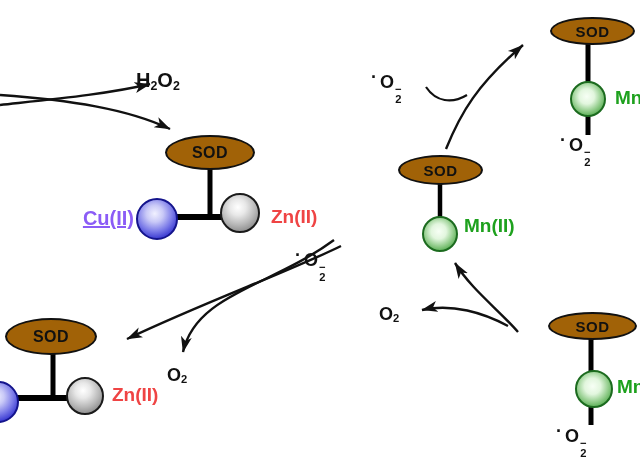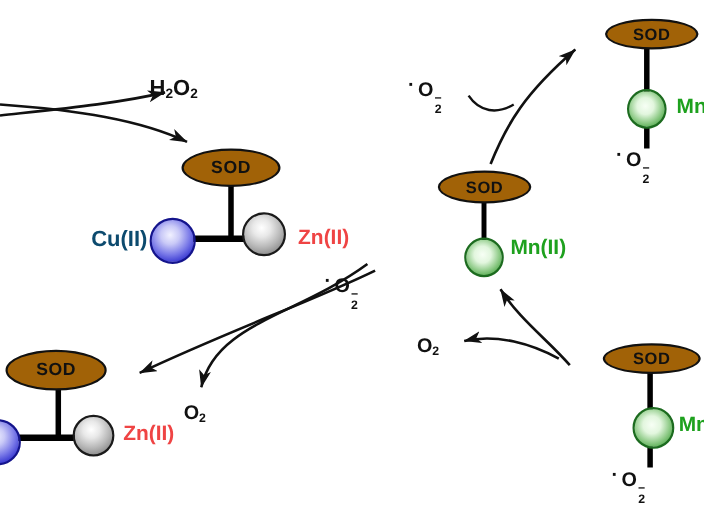--- a/index.html
+++ b/index.html
@@ -21,21 +21,21 @@
   }
   .sphere.gray{
     background:radial-gradient(circle at 44% 34%, #ffffff 0%, #e8e8e8 26%, #b8b8b8 56%, #8d8d8d 80%, #6f6f6f 100%);
     border:2px solid #1a1a1a;
   }
   .sphere.green{
     background:radial-gradient(circle at 46% 42%, #f7fff5 0%, #e2f6de 30%, #93cd8c 58%, #4ea849 82%, #379737 100%);
     border:2px solid #1c6b1f;
   }
   .lbl{position:absolute;white-space:nowrap;line-height:1.1;}
-  .cu{color:#0c4a6e;}
+  .cu{color:#8b5cf6;text-decoration:underline;}
   .zn{color:#ef4444;}
   .mn{color:#1ea11e;}
   .f20{font-size:20px;} .f19{font-size:19px;} .f18{font-size:18px;}
   .right{text-align:right;}
   .sub{font-size:.62em;vertical-align:-.22em;}
   .dot{font-size:1em;vertical-align:.26em;margin-right:3px;}
   .stack{display:inline-flex;flex-direction:column;align-items:center;
          font-size:.62em;line-height:.82;vertical-align:-.52em;margin-left:1px;}
 </style>
 </head>

